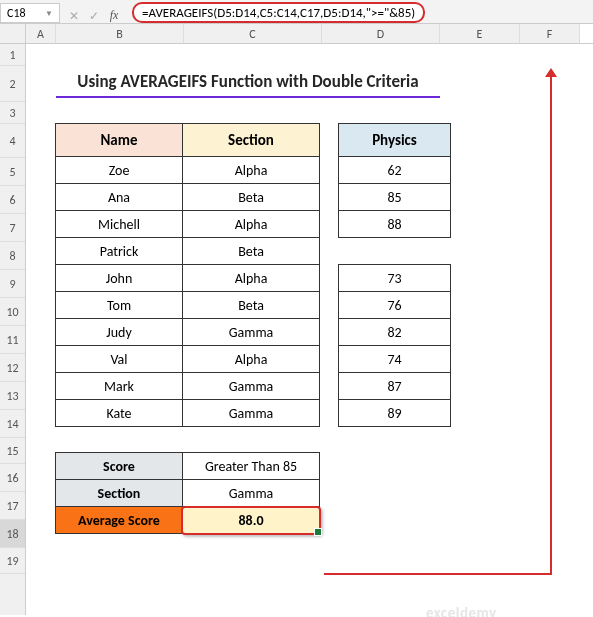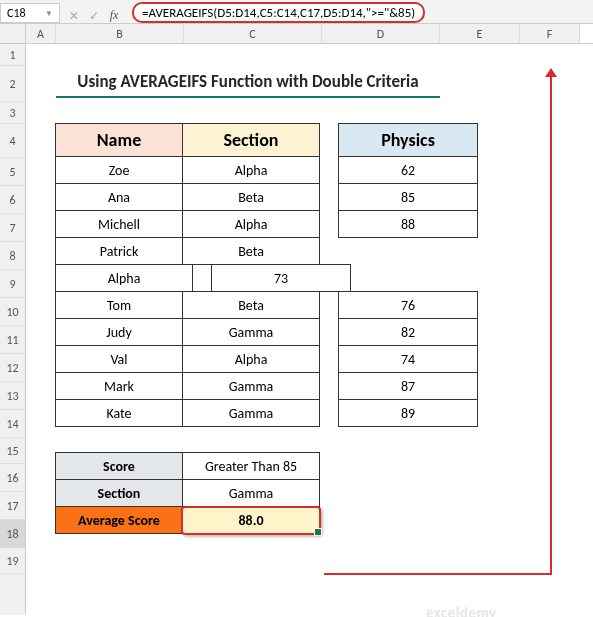--- a/index.html
+++ b/index.html
@@ -101,43 +101,43 @@
       padding-left: 30px;
       height: 36px;
       align-items: center;
     }
     .title-cell {
       width: 384px;
       font-weight: bold;
       font-size: 17px;
       color: #262626;
       text-align: center;
-      border-bottom: 2px solid #0f766e;
+      border-bottom: 2px solid #6d28d9;
       padding-bottom: 4px;
     }
     .spacer-row { height: 22px; }
     .data-table {
       margin-left: 30px;
     }
     .tr { display: flex; }
     .tc {
       border: 1px solid #333;
       display: flex;
       align-items: center;
       justify-content: center;
       margin: -1px 0 0 -1px;
       font-size: 14px;
     }
     .tc.b { width: 128px; }
     .tc.c { width: 138px; }
-    .tc.d { width: 140px; margin-left: 18px; }
+    .tc.d { width: 113px; margin-left: 18px; }
     .th {
       height: 34px;
       font-weight: bold;
-      font-size: 18px;
+      font-size: 15px;
     }
     .th.name { background: #fbe2d6; }
     .th.section { background: #fdf2d1; }
     .th.physics { background: #dae8f2; }
     .td { height: 28px; }
     .crit-table { margin-left: 30px; }
     .crit-label {
       width: 128px;
       background: #e3e7ea;
       font-weight: bold;
@@ -290,20 +290,21 @@
           <div class="tr">
             <div class="tc td b">Michell</div>
             <div class="tc td c">Alpha</div>
             <div class="tc td d">88</div>
           </div>
           <div class="tr">
             <div class="tc td b">Patrick</div>
             <div class="tc td c">Beta</div>
           </div>
           <div class="tr">
+            <div class="tc td b">John</div>
             <div class="tc td c">Alpha</div>
             <div class="tc td d">73</div>
           </div>
           <div class="tr">
             <div class="tc td b">Tom</div>
             <div class="tc td c">Beta</div>
             <div class="tc td d">76</div>
           </div>
           <div class="tr">
             <div class="tc td b">Judy</div>

